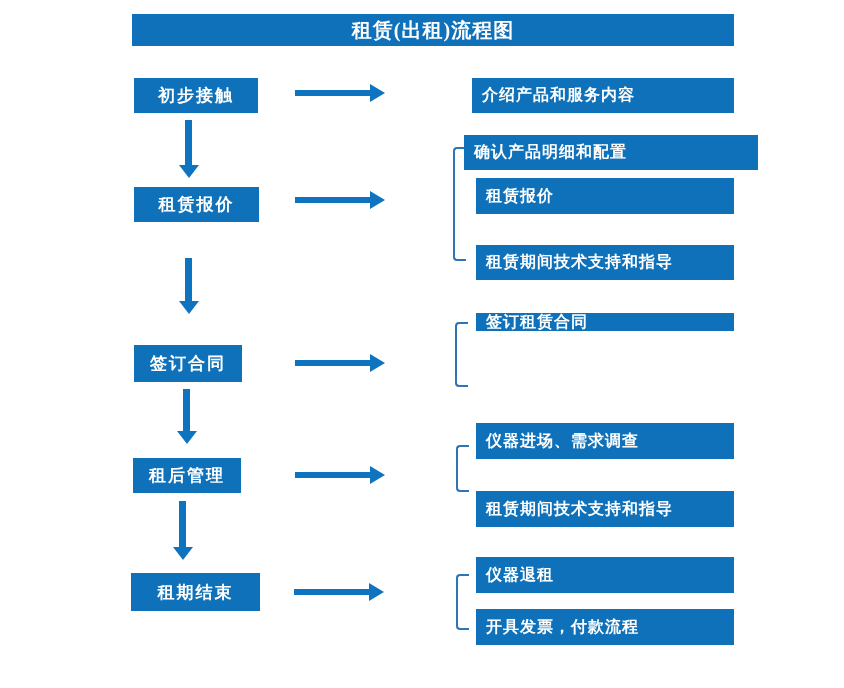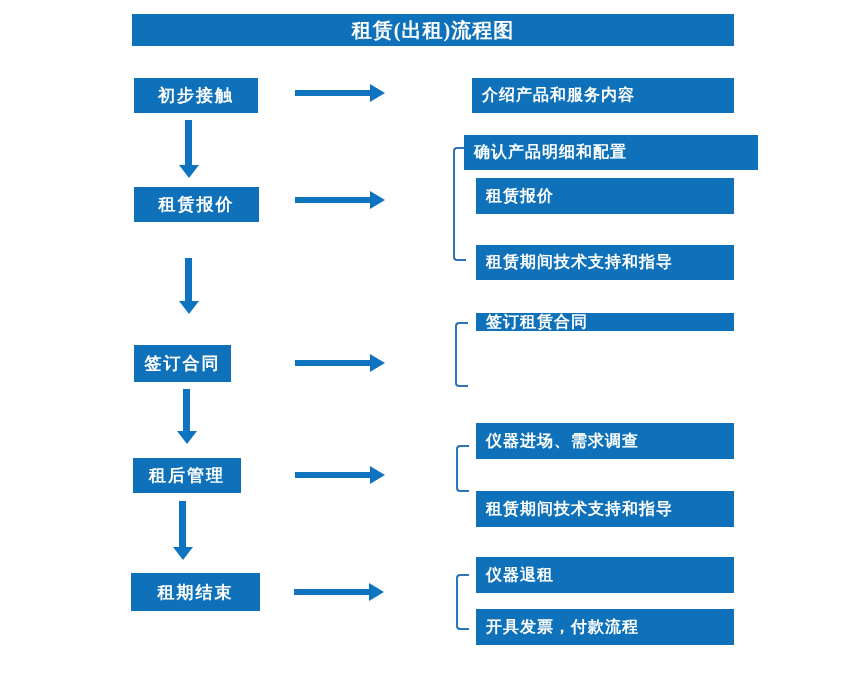--- a/index.html
+++ b/index.html
@@ -74,21 +74,21 @@
   <div class="title-bar">
     <span>租赁(出租)流程图</span>
   </div>
 
   <div class="box step" style="left:102px;top:78px;width:124px;height:35px">
     <span>初步接触</span>
   </div>
   <div class="box step" style="left:102px;top:187px;width:125px;height:35px">
     <span>租赁报价</span>
   </div>
-  <div class="box step" style="left:102px;top:345px;width:97px;height:37px">
+  <div class="box step" style="left:102px;top:345px;width:108px;height:37px">
     <span>签订合同</span>
   </div>
   <div class="box step" style="left:101px;top:458px;width:108px;height:35px">
     <span>租后管理</span>
   </div>
   <div class="box step" style="left:99px;top:573px;width:129px;height:38px">
     <span>租期结束</span>
   </div>
 
   <div class="v-arrow" style="left:147px;top:120px;height:58px">

